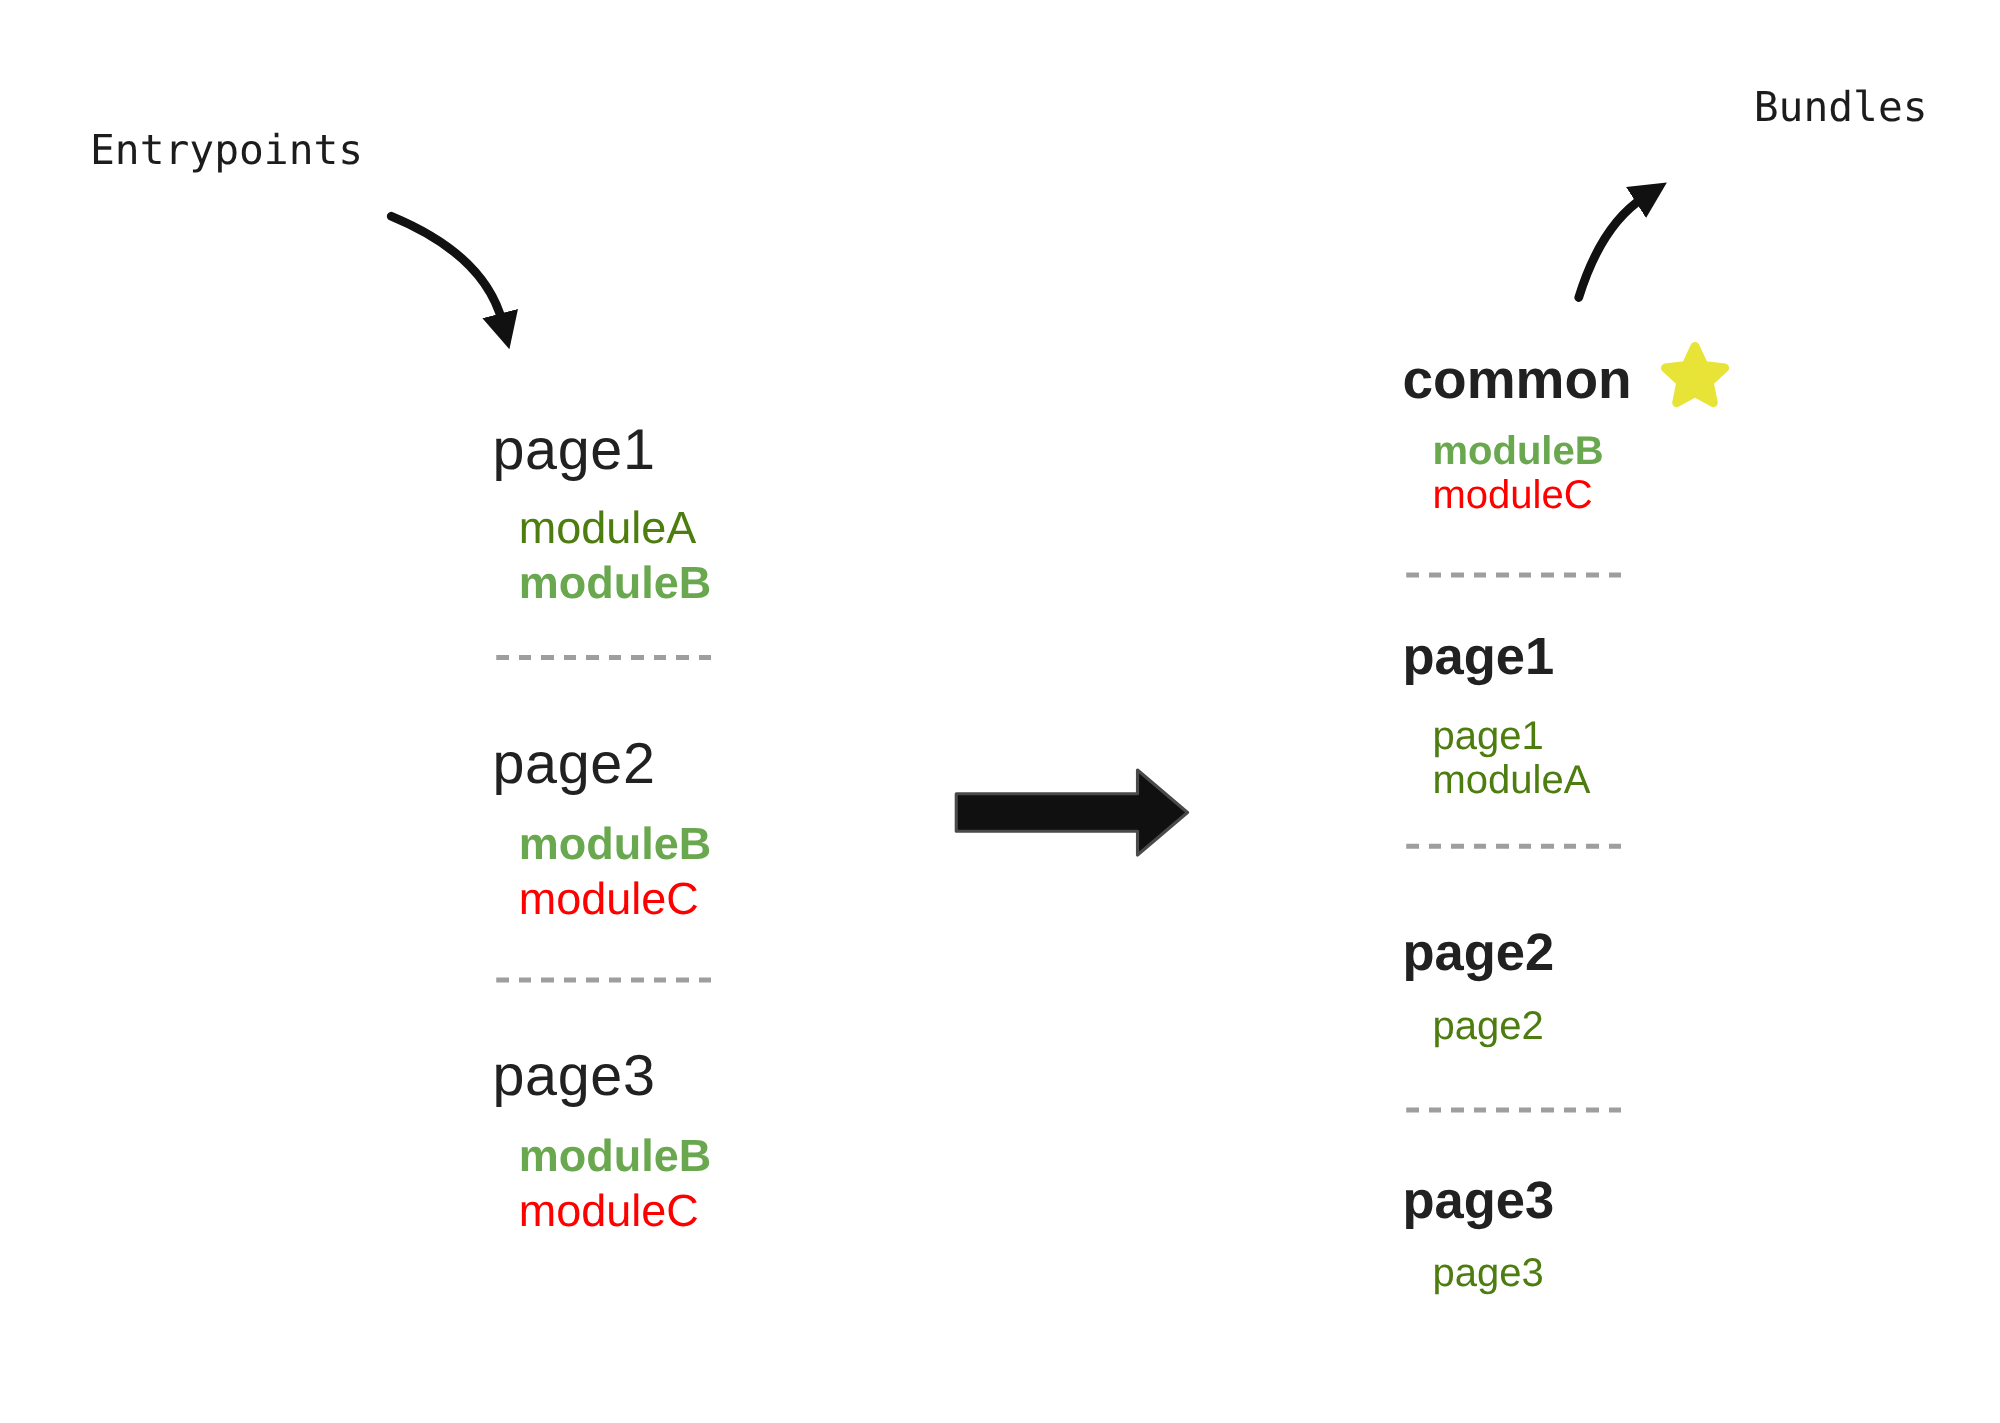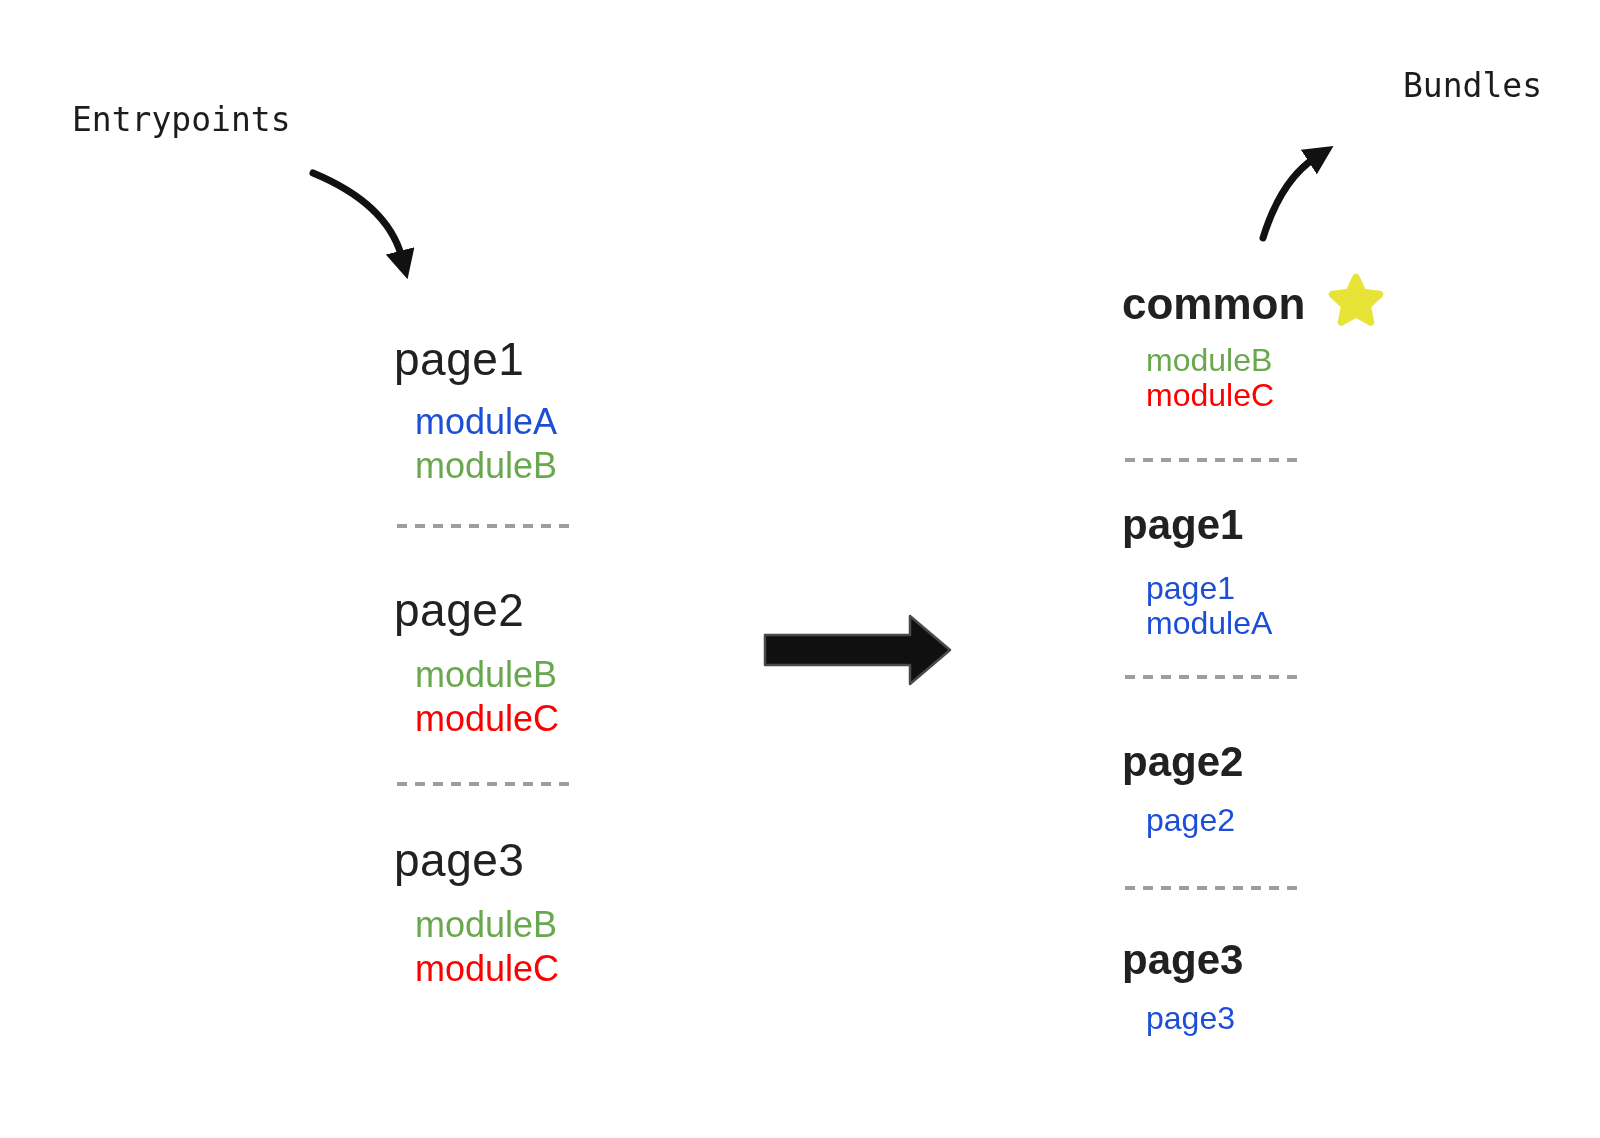--- a/index.html
+++ b/index.html
@@ -72,22 +72,22 @@
     gap: 22px;
   }
   .common-row .name {
     font-size: 44px;
     font-weight: 700;
     line-height: 52px;
     white-space: nowrap;
   }
 
   .mod { display: block; }
-  .mod.black { color: #1d4ed8; font-weight: 400; }
-  .mod.green { color: var(--green, #6aa84f); font-weight: 400; }
+  .mod.black { color: #4d7c0f; font-weight: 400; }
+  .mod.green { color: var(--green, #6aa84f); font-weight: 700; }
   .mod.red   { color: var(--red, #ff0000); font-weight: 400; }
 
   .dashes {
     position: absolute;
     height: 4px;
     background: repeating-linear-gradient(90deg,
       var(--dash, #9e9e9e) 0 10px, transparent 10px 18px);
   }
   .dash-left  { left: 397px; width: 178px; }
   .dash-right { left: 1125px; width: 177px; }

